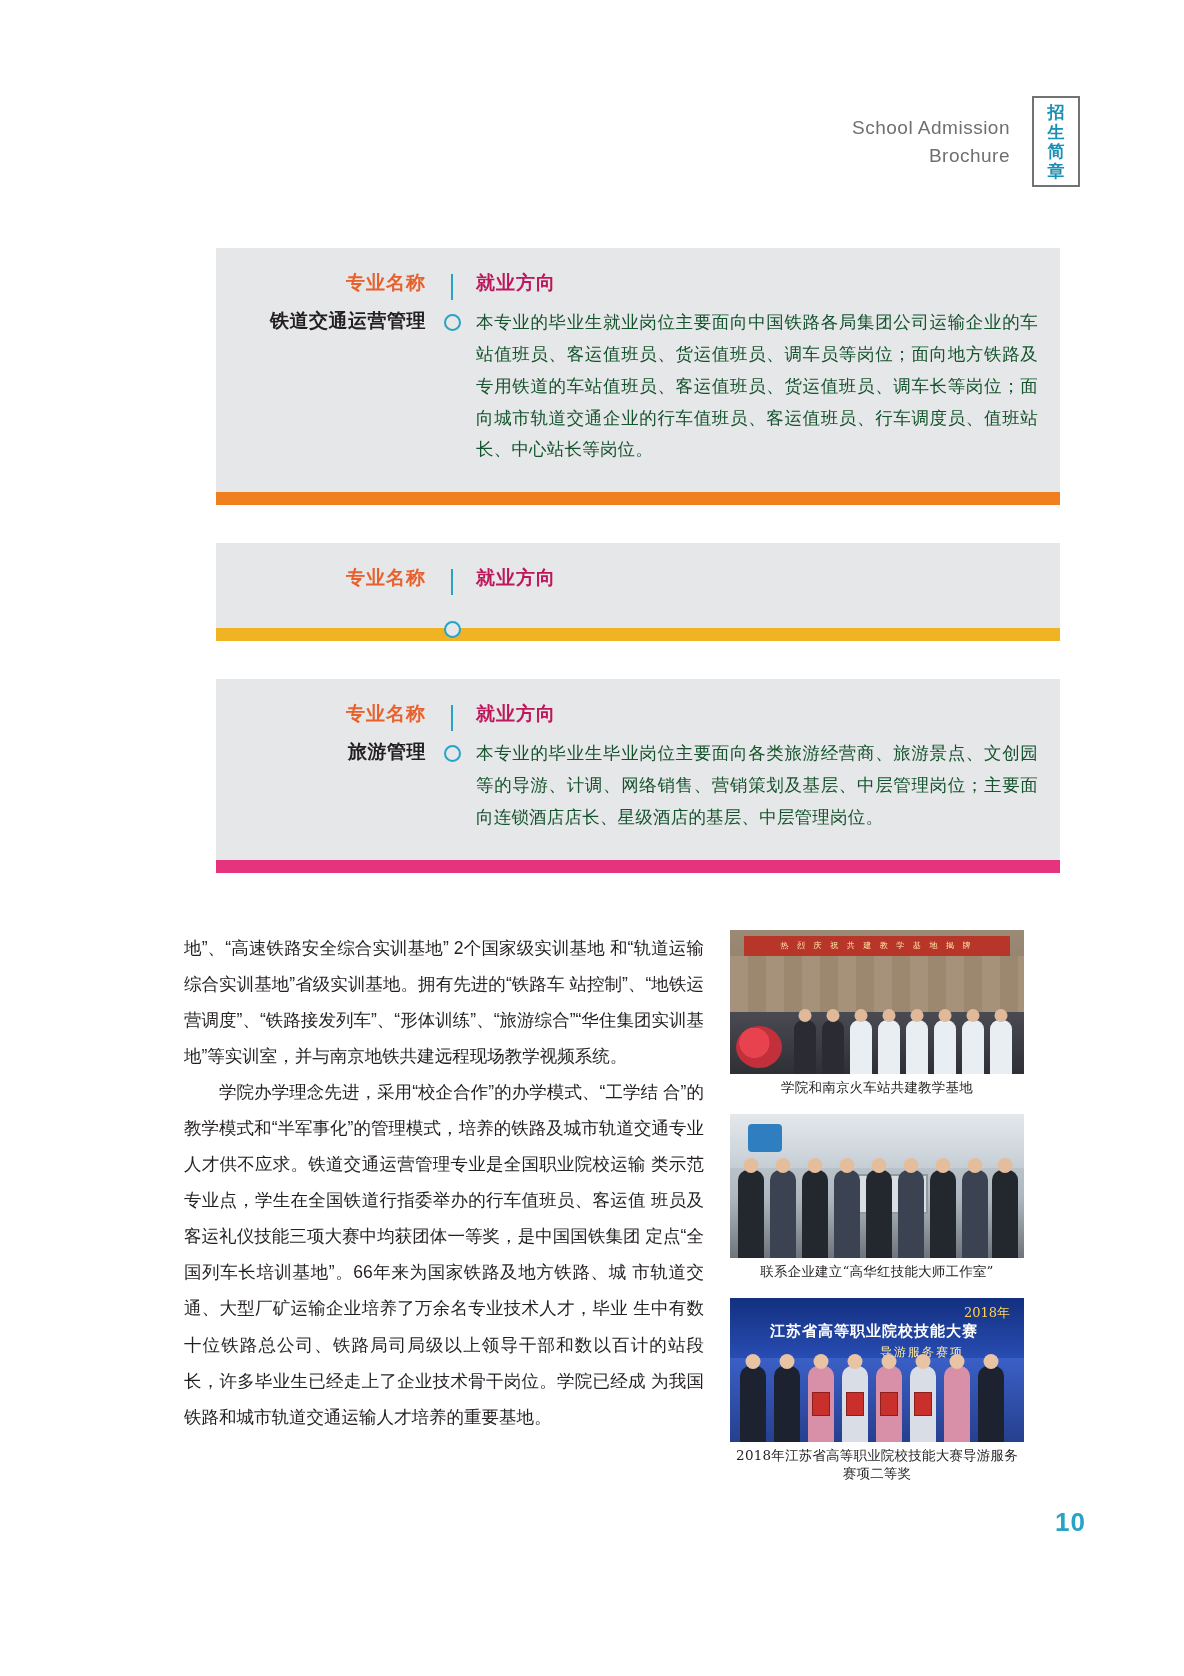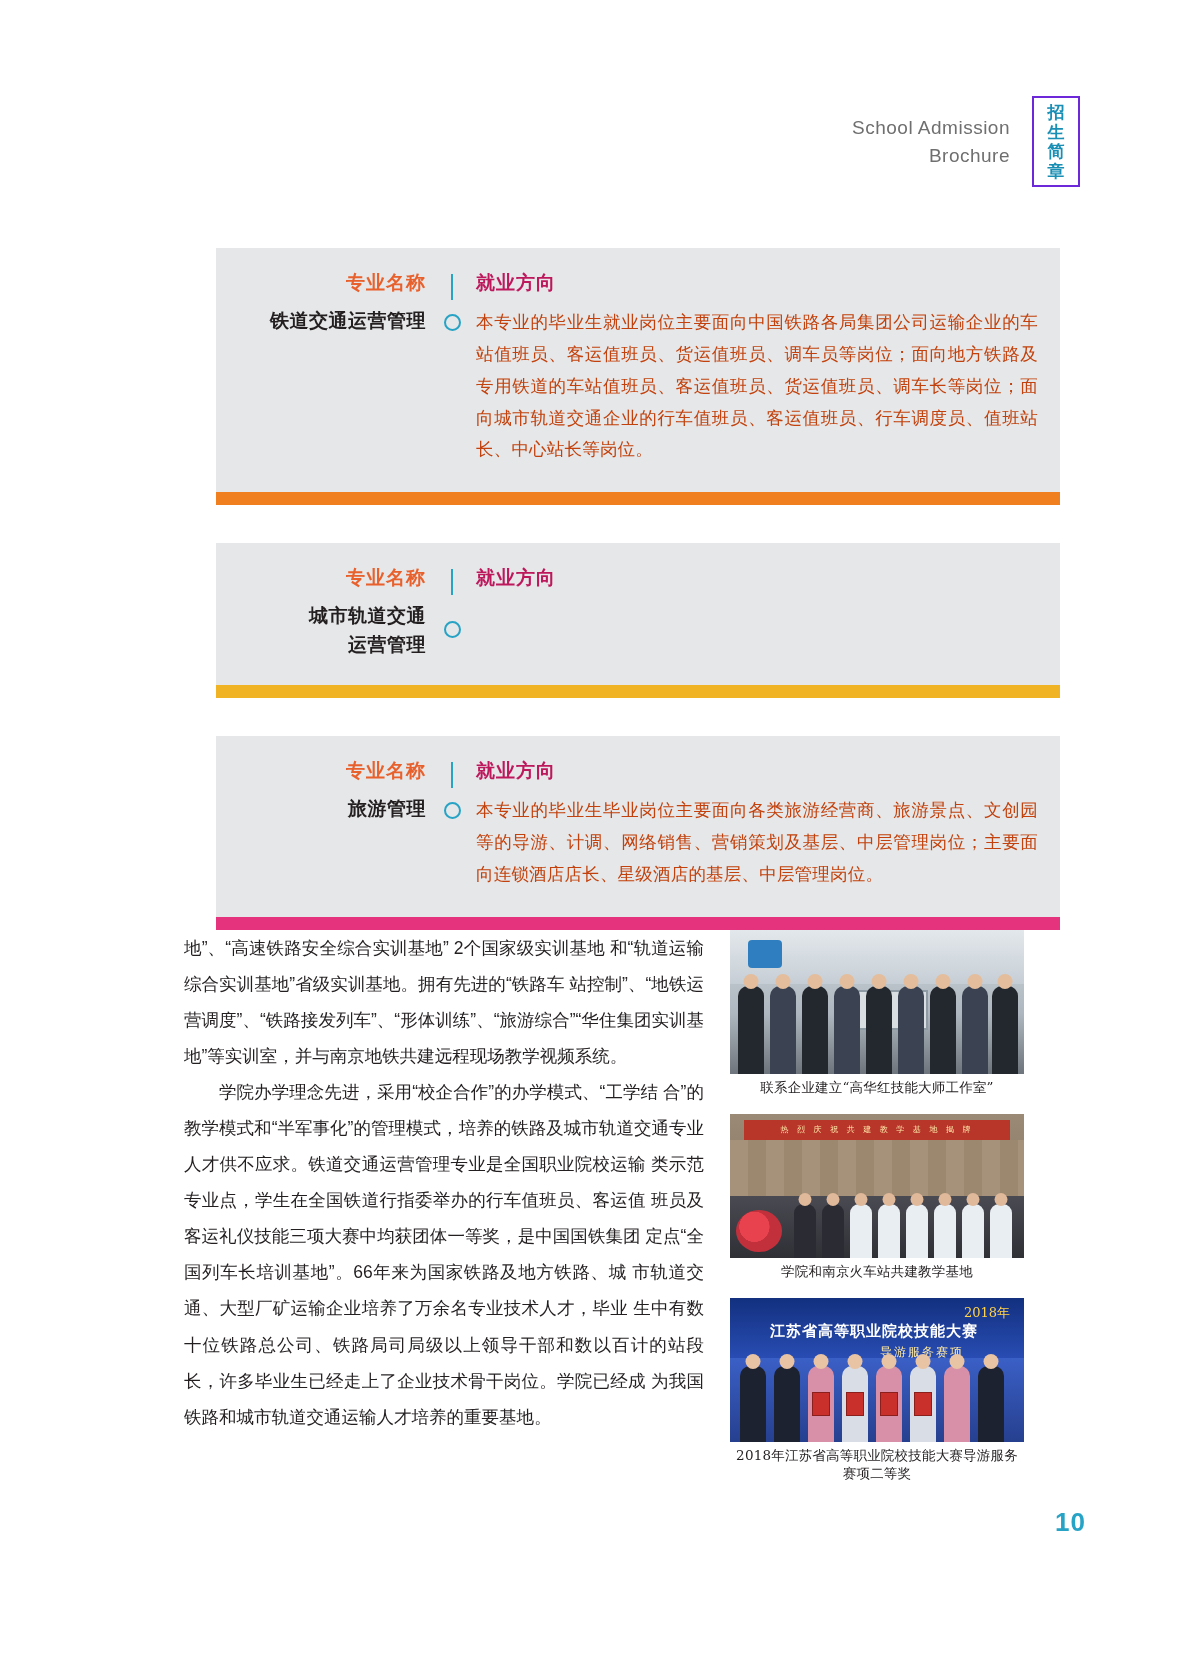--- a/index.html
+++ b/index.html
@@ -20,21 +20,21 @@
     display:flex; align-items:center; gap:22px;
   }
   .header-en {
     text-align:right;
     color:#6f6f6f;
     font-size:19px;
     line-height:1.45;
     letter-spacing:0.5px;
   }
   .header-badge {
-    border:2px solid #6d28d9;
+    border:2px solid #737373;
     color:#1a8fb5;
     font-size:17px;
     line-height:1.15;
     padding:5px 6px 4px 6px;
     text-align:center;
     width:48px;
     font-weight:600;
   }
 
   
@@ -101,21 +101,21 @@
   .label-dir {
     color:#be185d;
     font-size:19px;
     font-weight:700;
     margin-bottom:11px;
     letter-spacing:1px;
   }
   .dir-text {
     font-size:17.5px;
     line-height:1.82;
-    color:#c2410c;
+    color:#14532d;
     text-align:justify;
     letter-spacing:0.2px;
   }
   .card-bar { height:13px; }
   .card.orange .card-bar { background:#ef7f1f; }
   .card.yellow .card-bar { background:#f0b323; }
   .card.pink   .card-bar { background:#e6337e; }
 
   
   .bottom {
@@ -297,22 +297,20 @@
         <div class="dir-text">本专业的毕业生就业岗位主要面向中国铁路各局集团公司运输企业的车站值班员、客运值班员、货运值班员、调车员等岗位；面向地方铁路及专用铁道的车站值班员、客运值班员、货运值班员、调车长等岗位；面向城市轨道交通企业的行车值班员、客运值班员、行车调度员、值班站长、中心站长等岗位。</div>
       </div>
     </div>
     <div class="card-bar" style="background: rgb(239, 127, 31);"></div>
   </div>
 
   <div class="card yellow c2">
     <div class="card-body">
       <div class="card-left">
         <div class="label-major">专业名称</div>
-        <div class="major-name" style="white-space:pre-line">城市轨道交通
-运营管理</div>
       </div>
       <div class="divider-wrap">
         <div class="vline"></div>
         <div class="dot"></div>
       </div>
       <div class="card-right">
         <div class="label-dir">就业方向</div>
       </div>
     </div>
     <div class="card-bar" style="background: rgb(240, 179, 35);"></div>
@@ -339,20 +337,55 @@
 </div>
 
 <div class="bottom">
 
   <div class="text-col">
     <p>地”、“高速铁路安全综合实训基地” 2个国家级实训基地 和“轨道运输综合实训基地”省级实训基地。拥有先进的“铁路车 站控制”、“地铁运营调度”、“铁路接发列车”、“形体训练”、“旅游综合”“华住集团实训基地”等实训室，并与南京地铁共建远程现场教学视频系统。</p>
     <p class="indent">学院办学理念先进，采用“校企合作”的办学模式、“工学结 合”的教学模式和“半军事化”的管理模式，培养的铁路及城市轨道交通专业人才供不应求。铁道交通运营管理专业是全国职业院校运输 类示范专业点，学生在全国铁道行指委举办的行车值班员、客运值 班员及客运礼仪技能三项大赛中均获团体一等奖，是中国国铁集团 定点“全国列车长培训基地”。66年来为国家铁路及地方铁路、城 市轨道交通、大型厂矿运输企业培养了万余名专业技术人才，毕业 生中有数十位铁路总公司、铁路局司局级以上领导干部和数以百计的站段长，许多毕业生已经走上了企业技术骨干岗位。学院已经成 为我国铁路和城市轨道交通运输人才培养的重要基地。</p>
   </div>
 
   <div class="photo-col">
+
+    <div class="photo-item">
+      <div class="photo p1">
+        <div class="banner">热 烈 庆 祝 共 建 教 学 基 地 揭 牌</div>
+        <div class="wall"></div>
+        <div class="people">
+          <div class="person d" style="left:64px">
+              <span class="head"></span>
+            </div>
+          <div class="person d" style="left:92px">
+              <span class="head"></span>
+            </div>
+          <div class="person" style="left:120px">
+              <span class="head"></span>
+            </div>
+          <div class="person" style="left:148px">
+              <span class="head"></span>
+            </div>
+          <div class="person" style="left:176px">
+              <span class="head"></span>
+            </div>
+          <div class="person" style="left:204px">
+              <span class="head"></span>
+            </div>
+          <div class="person" style="left:232px">
+              <span class="head"></span>
+            </div>
+          <div class="person" style="left:260px">
+              <span class="head"></span>
+            </div>
+        </div>
+        <div class="flower"></div>
+      </div>
+      <div class="caption">学院和南京火车站共建教学基地</div>
+    </div>
 
     <div class="photo-item">
       <div class="photo p2">
         <div class="roomtop"></div>
         <div class="logo"></div>
         <div class="plaque"></div>
         <div class="row">
           <div class="person" style="left:8px">
               <span class="head"></span>
             </div>
@@ -376,55 +409,20 @@
             </div>
           <div class="person l" style="left:232px">
               <span class="head"></span>
             </div>
           <div class="person" style="left:262px">
               <span class="head"></span>
             </div>
         </div>
       </div>
       <div class="caption">联系企业建立“高华红技能大师工作室”</div>
-    </div>
-
-    <div class="photo-item">
-      <div class="photo p1">
-        <div class="banner">热 烈 庆 祝 共 建 教 学 基 地 揭 牌</div>
-        <div class="wall"></div>
-        <div class="people">
-          <div class="person d" style="left:64px">
-              <span class="head"></span>
-            </div>
-          <div class="person d" style="left:92px">
-              <span class="head"></span>
-            </div>
-          <div class="person" style="left:120px">
-              <span class="head"></span>
-            </div>
-          <div class="person" style="left:148px">
-              <span class="head"></span>
-            </div>
-          <div class="person" style="left:176px">
-              <span class="head"></span>
-            </div>
-          <div class="person" style="left:204px">
-              <span class="head"></span>
-            </div>
-          <div class="person" style="left:232px">
-              <span class="head"></span>
-            </div>
-          <div class="person" style="left:260px">
-              <span class="head"></span>
-            </div>
-        </div>
-        <div class="flower"></div>
-      </div>
-      <div class="caption">学院和南京火车站共建教学基地</div>
     </div>
 
     <div class="photo-item">
       <div class="photo p3">
         <div class="bannerbg"></div>
         <div class="b1">2018年</div>
         <div class="b2">江苏省高等职业院校技能大赛</div>
         <div class="b3">导游服务赛项</div>
         <div class="stage">
           <div class="person dark" style="left:10px">

